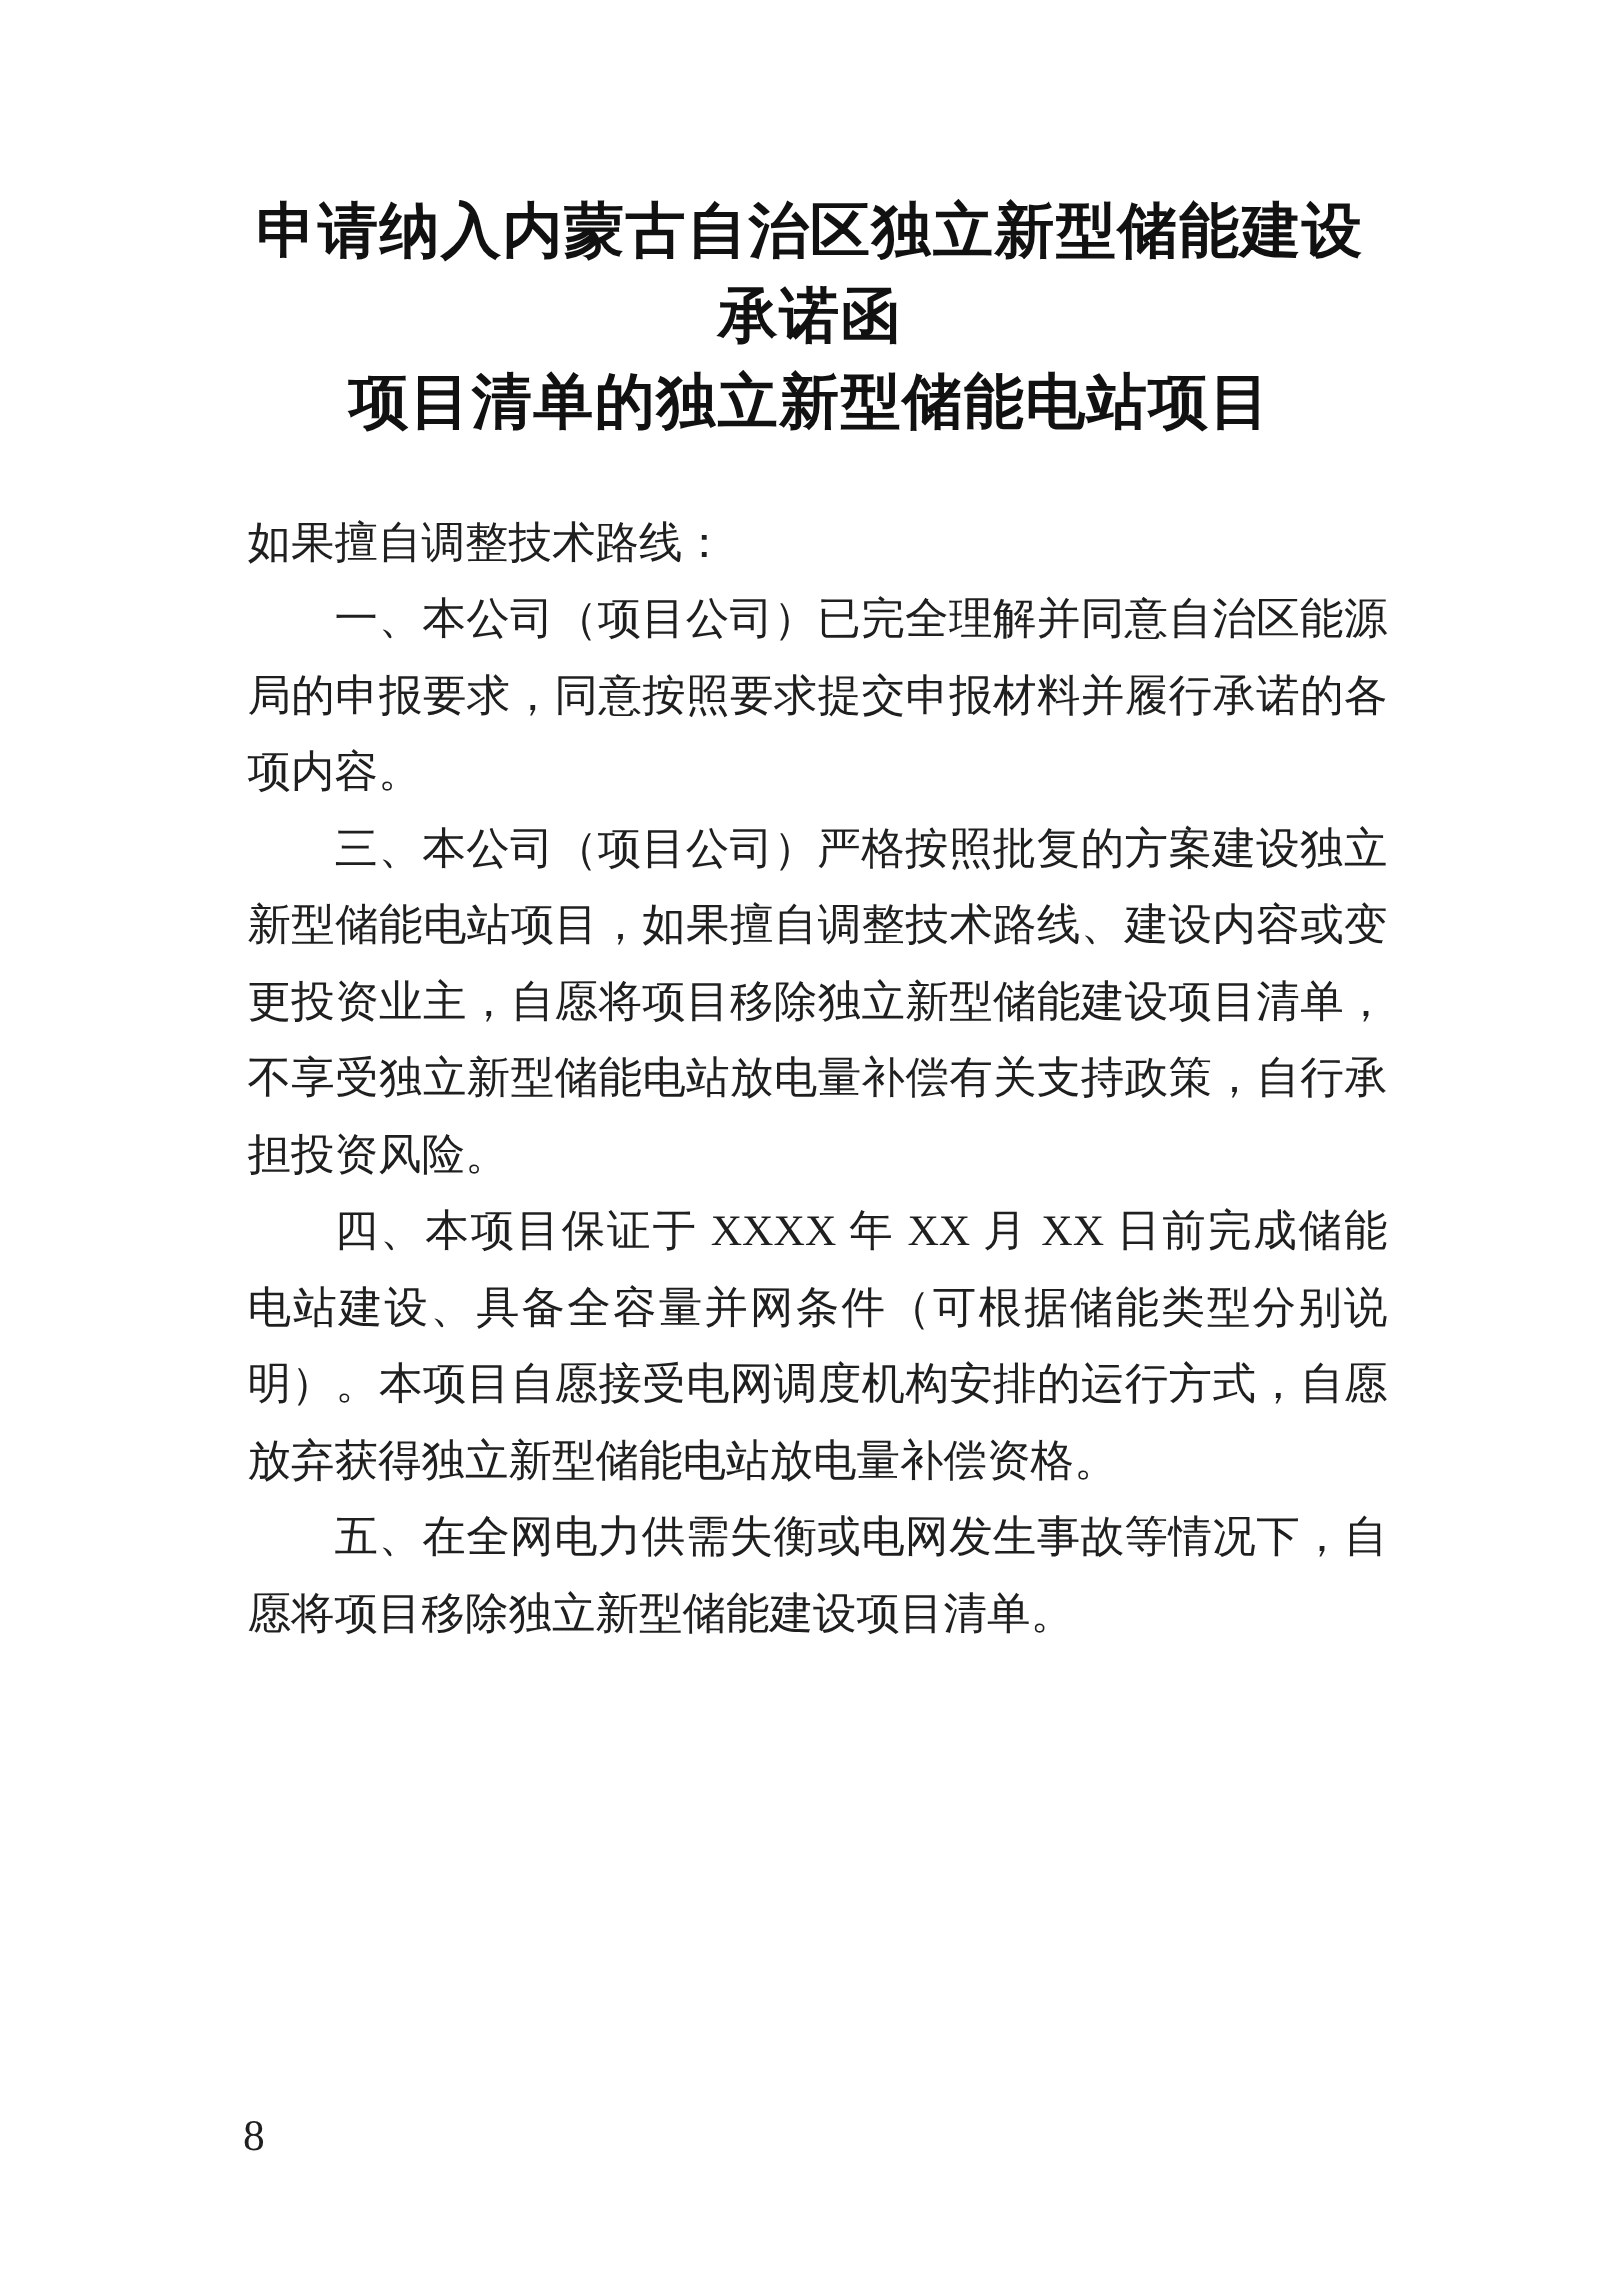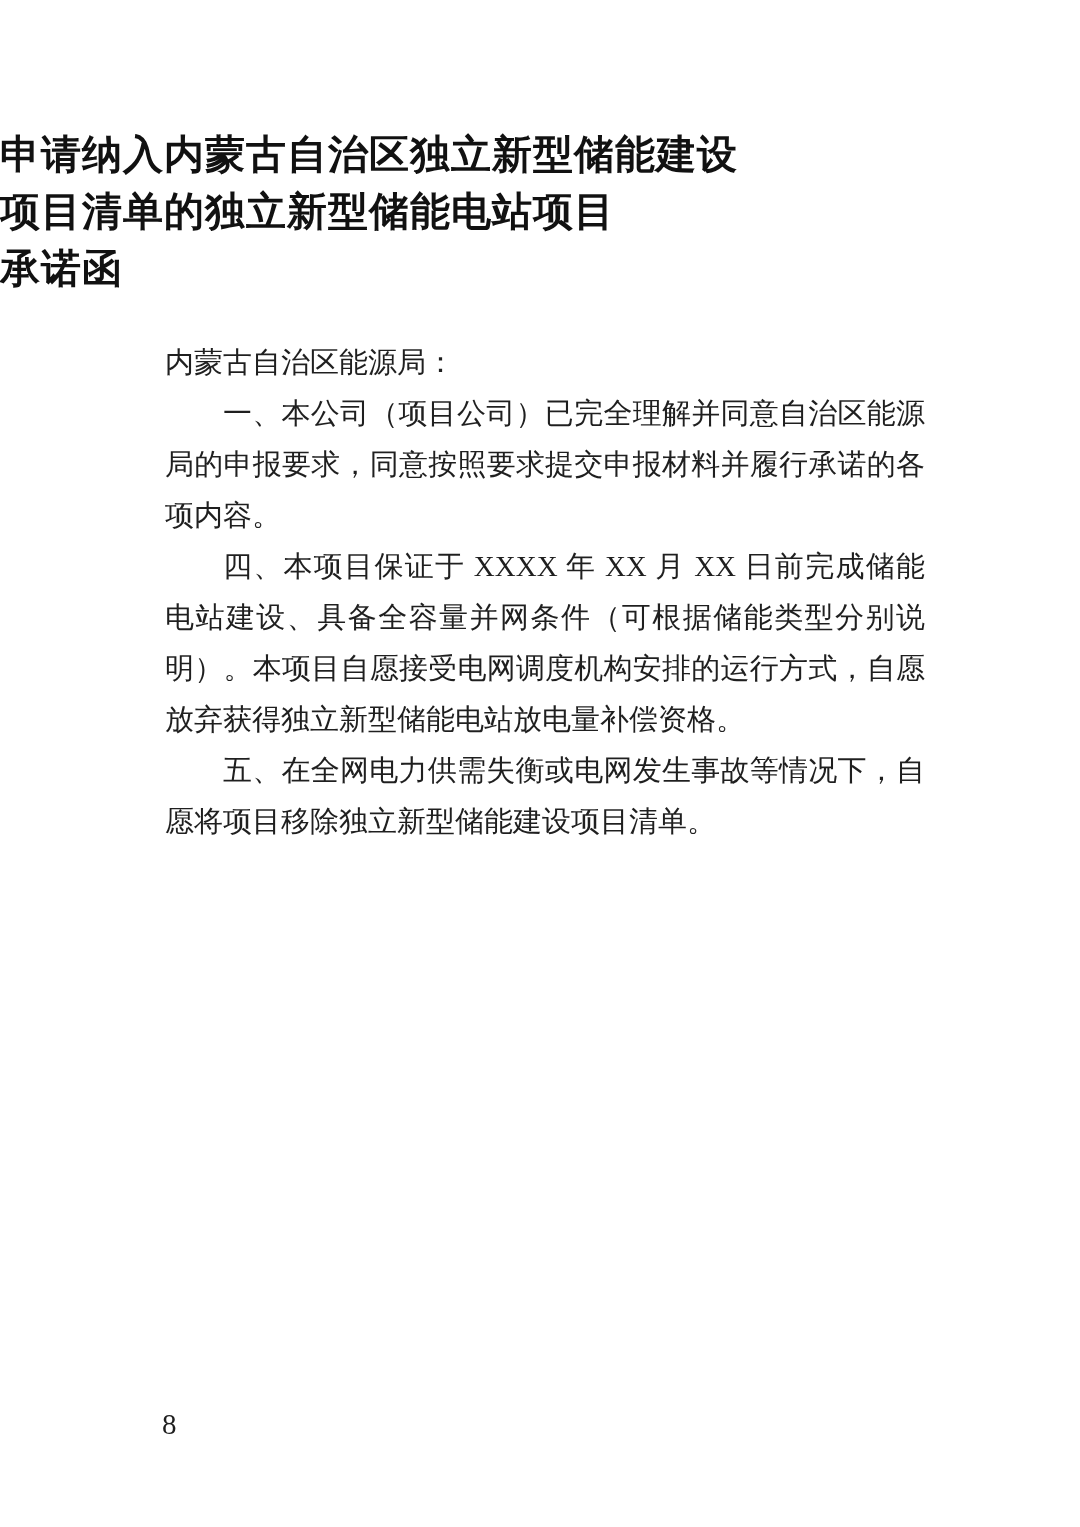--- a/index.html
+++ b/index.html
@@ -11,20 +11,21 @@
     position: relative;
     width: 1080px;
     height: 1527px;
     margin: 0 auto;
     background: #ffffff;
     color: #1a1a1a;
     overflow: hidden;
   }
   .doc-title {
     margin-top: 126px;
+    text-align: center;
     font-family: "Liberation Sans", sans-serif;
     font-weight: bold;
     font-size: 40px;
     line-height: 57px;
     color: #111111;
     letter-spacing: 1px;
   }
   .doc-body {
     margin: 40px 155px 0 165px;
     font-family: "Liberation Serif", serif;
@@ -49,26 +50,27 @@
     color: #1f1f1f;
   }
 </style>
 </head>
 <body>
 
 <div class="page">
 
   <div class="doc-title">
     <div>申请纳入内蒙古自治区独立新型储能建设</div>
+    <div>承诺函</div>
     <div>项目清单的独立新型储能电站项目</div>
-    <div>承诺函</div>
   </div>
 
   <div class="doc-body">
-    <p>内蒙古自治区能源局：</p>
+    <p>如果擅自调整技术路线：</p>
     <p class="indent">一、本公司（项目公司）已完全理解并同意自治区能源局的申报要求，同意按照要求提交申报材料并履行承诺的各项内容。</p>
+    <p class="indent">三、本公司（项目公司）严格按照批复的方案建设独立新型储能电站项目，如果擅自调整技术路线、建设内容或变更投资业主，自愿将项目移除独立新型储能建设项目清单，不享受独立新型储能电站放电量补偿有关支持政策，自行承担投资风险。</p>
     <p class="indent">四、本项目保证于 XXXX 年 XX 月 XX 日前完成储能电站建设、具备全容量并网条件（可根据储能类型分别说明）。本项目自愿接受电网调度机构安排的运行方式，自愿放弃获得独立新型储能电站放电量补偿资格。</p>
     <p class="indent">五、在全网电力供需失衡或电网发生事故等情况下，自愿将项目移除独立新型储能建设项目清单。</p>
   </div>
 
   <div class="page-number">8</div>
 
 </div>
 
 </body></html>

